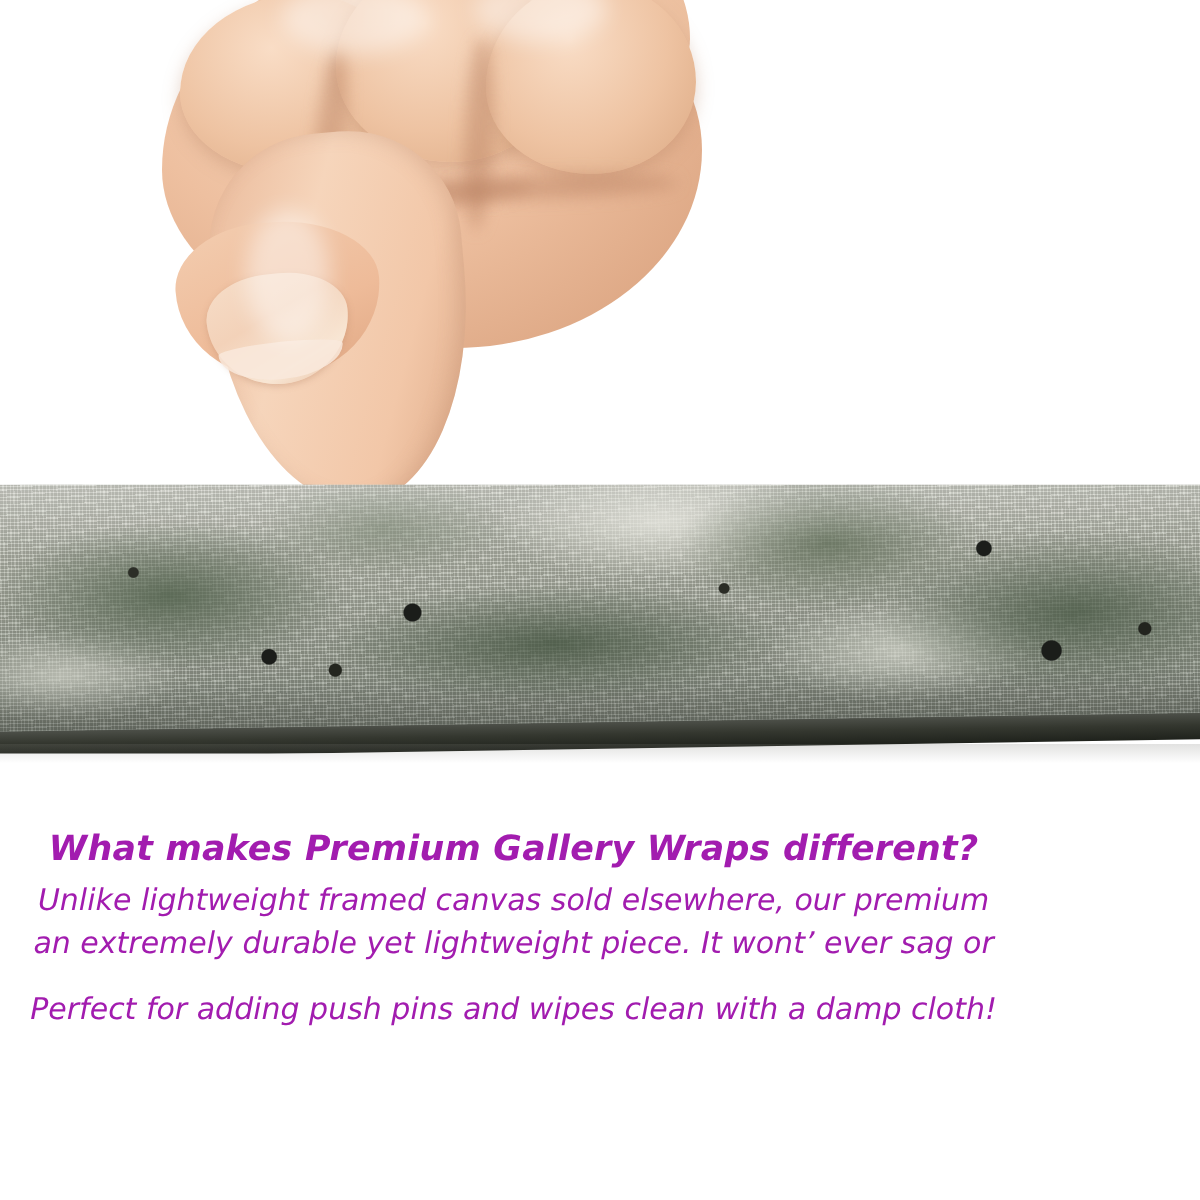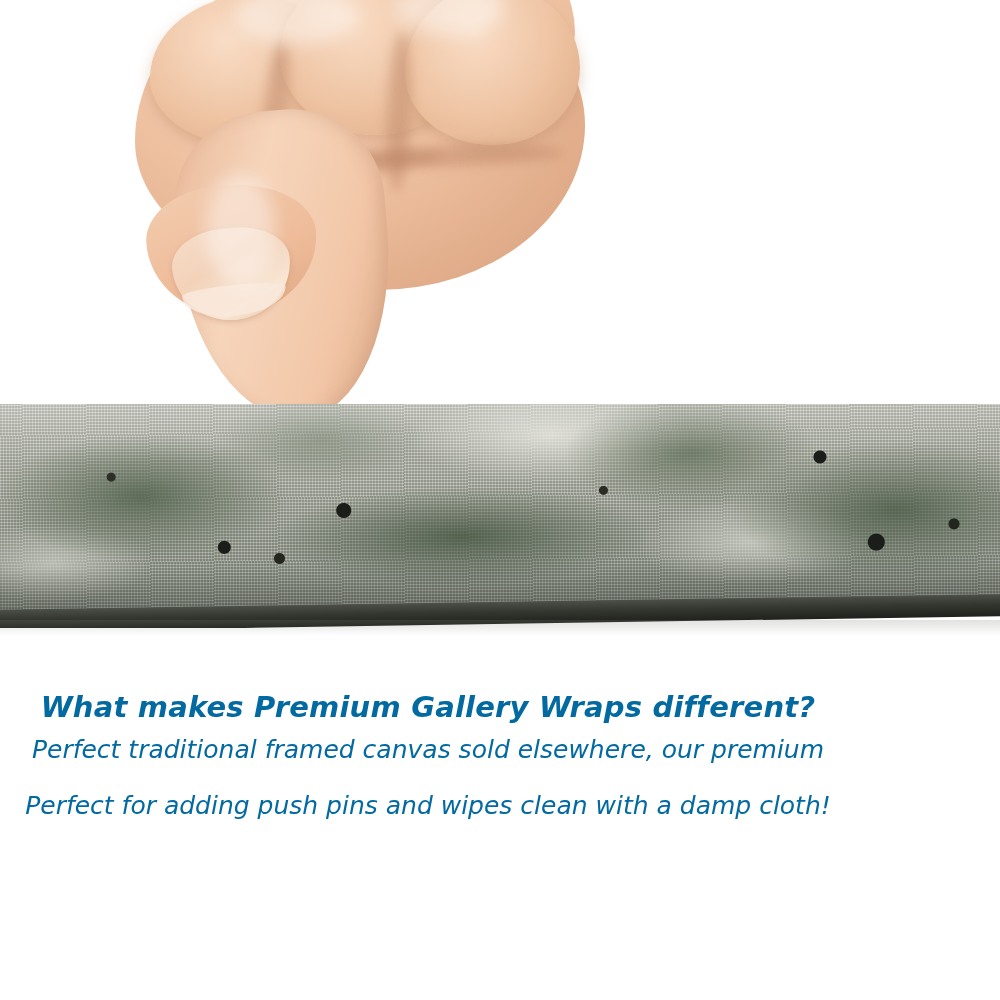--- a/index.html
+++ b/index.html
@@ -205,21 +205,21 @@
     background: linear-gradient(180deg, rgba(120,120,115,0.22) 0%, rgba(255,255,255,0) 100%);
   }
 
   
   .caption {
     position: absolute;
     left: 0;
     top: 690px;
     width: 856px;
     text-align: center;
-    color: #0369a1;
+    color: #a21caf;
     font-family: "DejaVu Sans", sans-serif;
     font-style: italic;
   }
   .caption h2 {
     margin: 0 0 8px 0;
     font-size: 29px;
     font-weight: 700;
     letter-spacing: 0.2px;
   }
   .caption p {
@@ -259,17 +259,18 @@
 
     <div class="canvas-strip">
       <div class="canvas-face"></div>
       <div class="canvas-edge"></div>
     </div>
     <div class="canvas-shadow"></div>
   </div>
 
   <div class="caption">
     <h2>What makes Premium Gallery Wraps different?</h2>
-    <p>Perfect traditional framed canvas sold elsewhere, our premium</p>
+    <p>Unlike lightweight framed canvas sold elsewhere, our premium</p>
+    <p>an extremely durable yet lightweight piece. It wont’ ever sag or</p>
     <p class="last">Perfect for adding push pins and wipes clean with a damp cloth!</p>
   </div>
 
 </div>
 
 </body></html>

